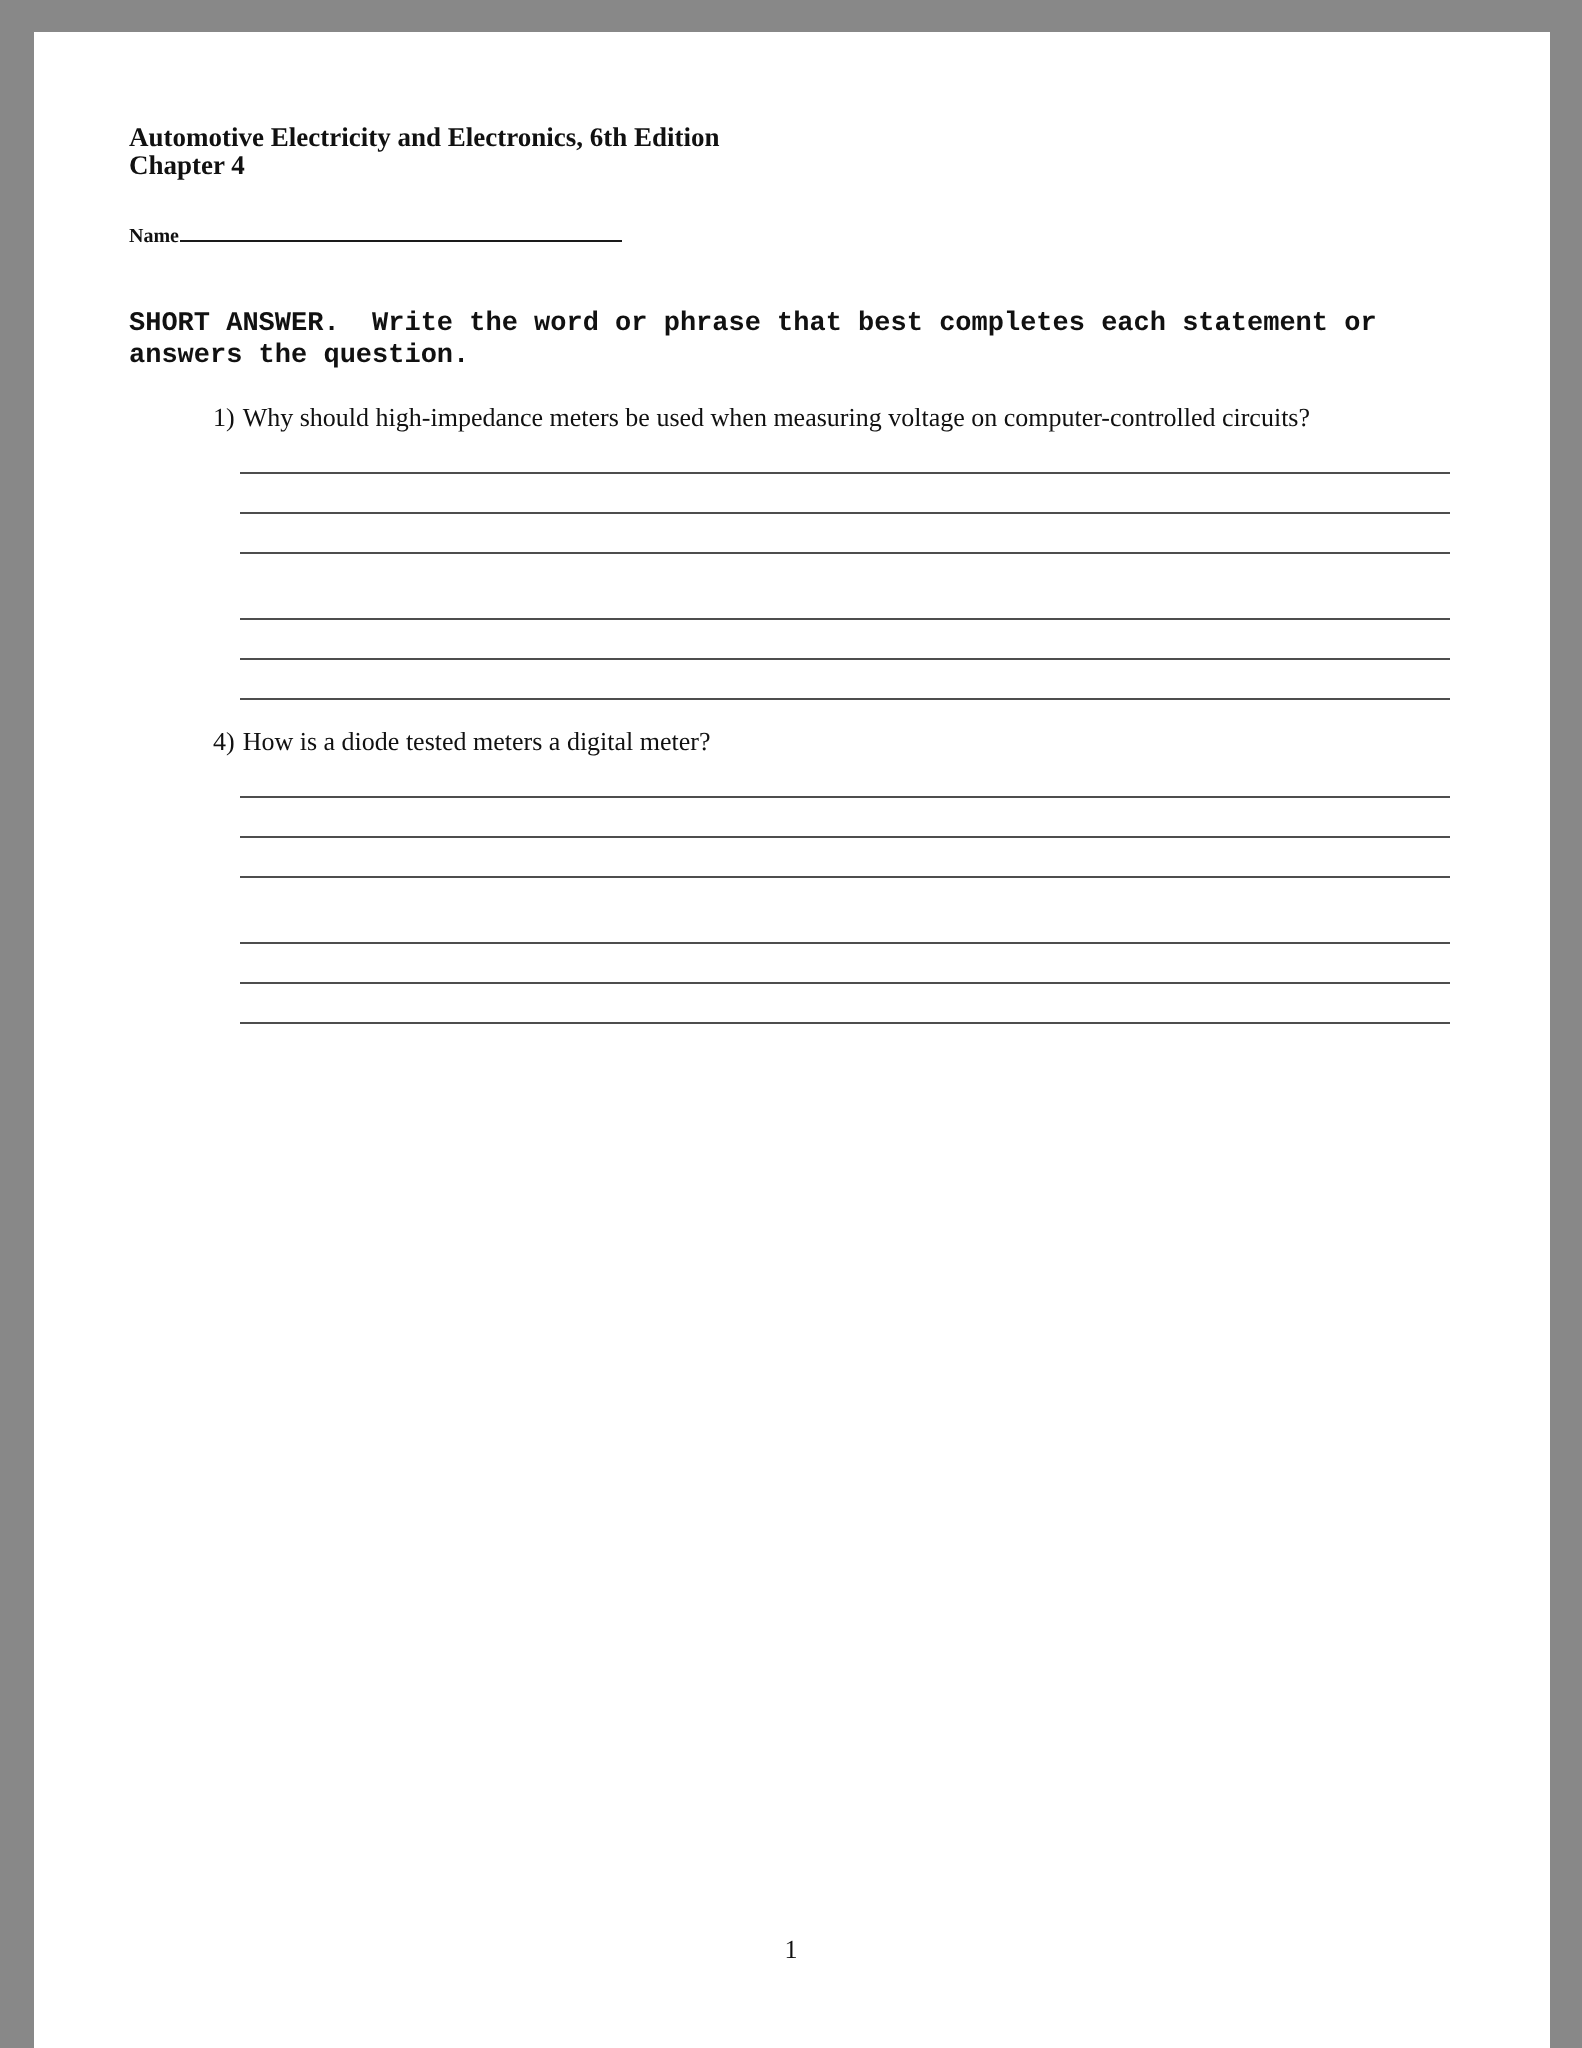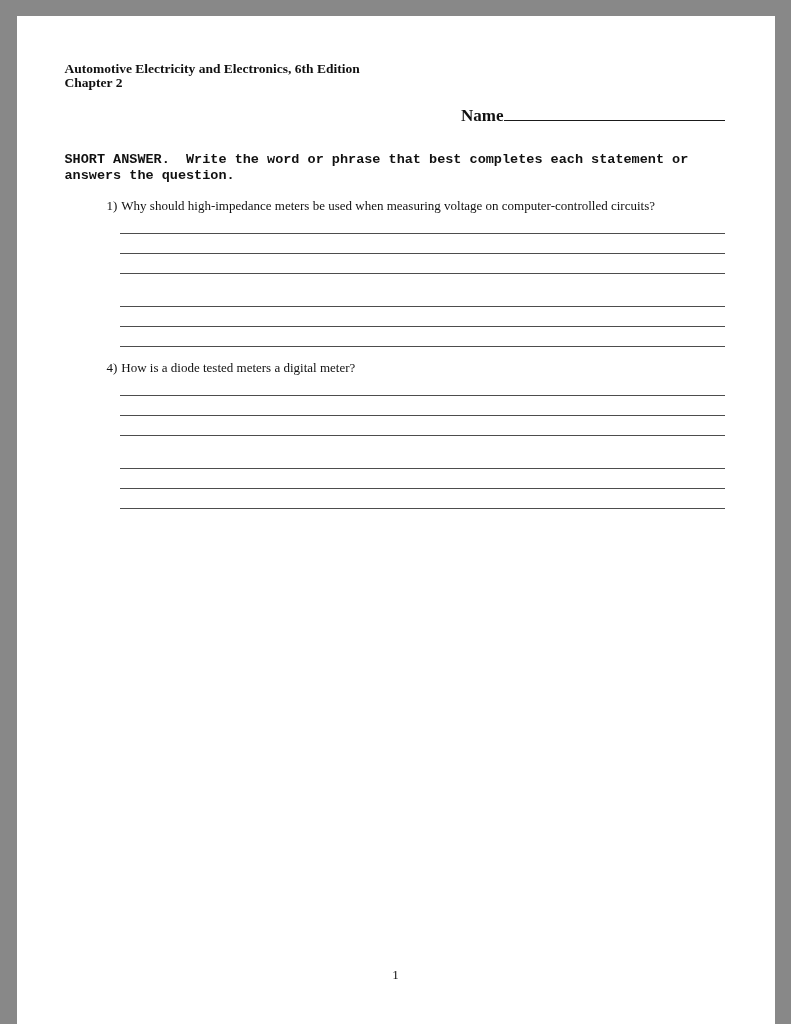--- a/index.html
+++ b/index.html
@@ -25,25 +25,24 @@
     right: 50px;
   }
   .doc-header {
     font-size: 13.5px;
     font-weight: bold;
     line-height: 14px;
   }
   .doc-header p { margin: 0; }
   .name-row {
     margin-top: 17px;
-    font-size: 17px;
+    font-size: 10px;
     font-weight: bold;
     line-height: 14px;
     white-space: nowrap;
-    text-align: right;
   }
   .name-underline {
     display: inline-block;
     width: 221px;
     border-bottom: 1px solid #1a1a1a;
     height: 13px;
     vertical-align: baseline;
   }
   .instructions {
     margin: 29px 0 14px 0;
@@ -82,21 +81,21 @@
   }
 </style>
 </head>
 <body>
 
 <div class="page">
   <div class="content">
 
     <div class="doc-header">
       <p>Automotive Electricity and Electronics, 6th Edition</p>
-      <p>Chapter 2</p>
+      <p>Chapter 4</p>
     </div>
 
     <div class="name-row">
       <span>Name</span><span class="name-underline"></span>
     </div>
 
     <p class="instructions">SHORT ANSWER.  Write the word or phrase that best completes each statement or answers the question.</p>
 
     <div class="questions-section">
   <div class="question-block">

